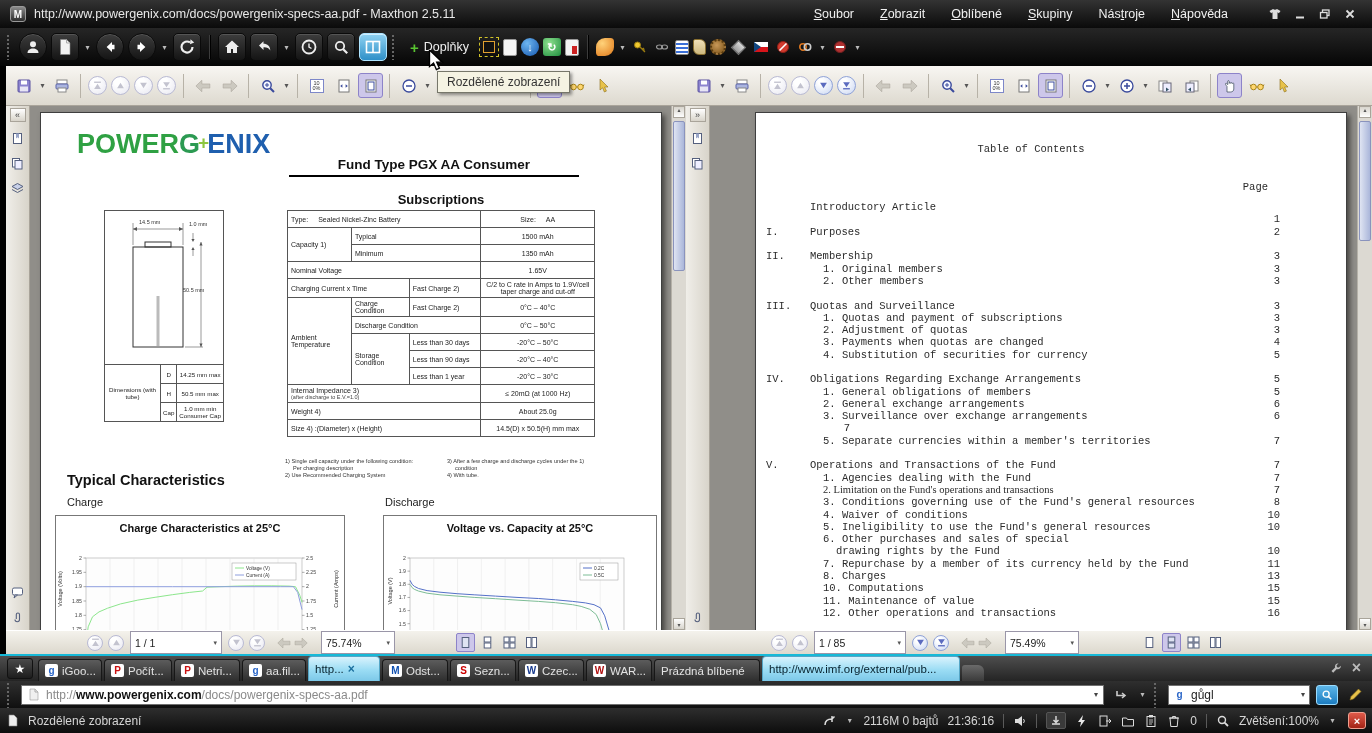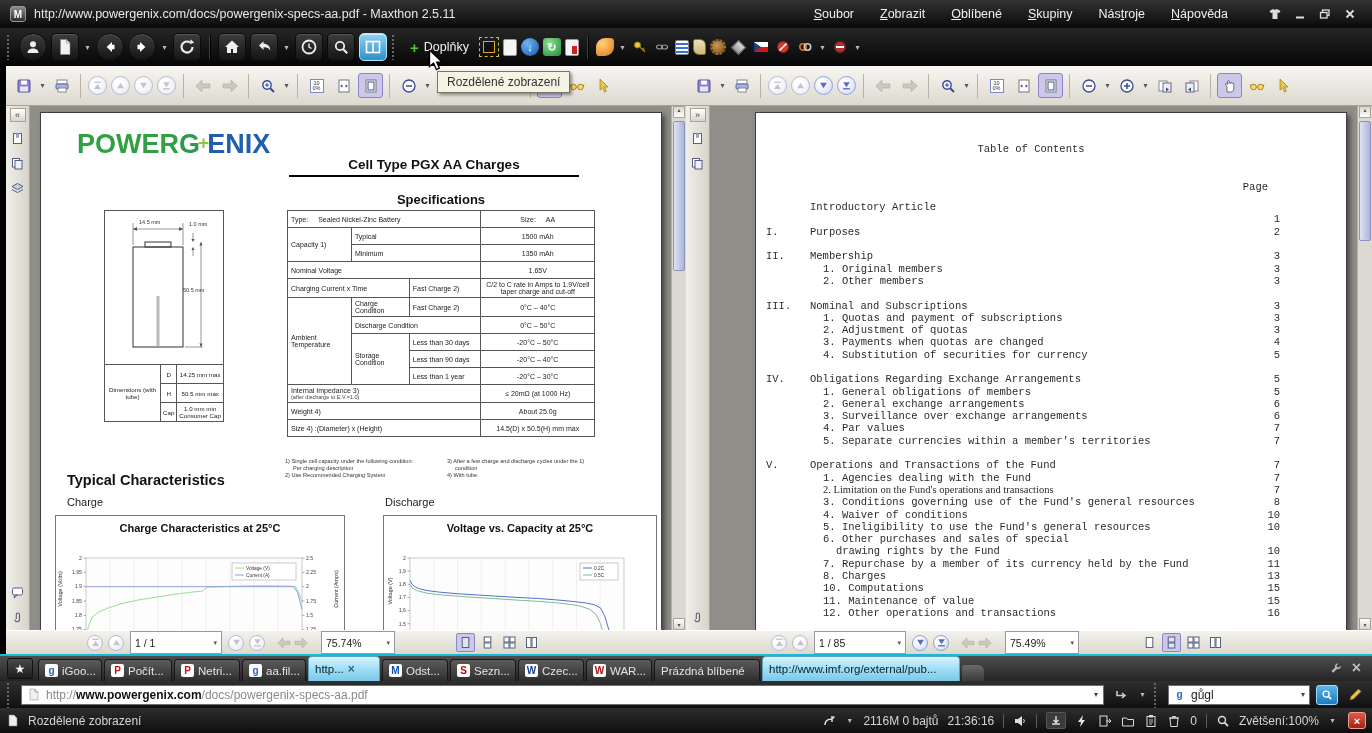--- a/index.html
+++ b/index.html
@@ -465,22 +465,22 @@
             </span>
           <span class="sbtn">
               <svg class="i13" viewBox="0 0 13 13">
                 <path d="M4 8.5c0 3 4.5 3 4.5 0v-5c0-2-3.2-2-3.2 0v4.5" fill="none" stroke="#55607e" stroke-width="1.1"></path>
               </svg>
             </span>
         </div>
 
         <div class="page lpage">
           <div class="logo"><span class="p1">POWER</span><span class="p2">G</span><span class="pplus">+</span><span class="p3">ENIX</span></div>
-          <div class="doc-title">Cell Type PGX AA Charges</div>
-          <div class="spec-head">Specifications</div>
+          <div class="doc-title">Fund Type PGX AA Consumer</div>
+          <div class="spec-head">Subscriptions</div>
 
           <table class="spec">
             <colgroup>
                 <col style="width:64px">
                 <col style="width:58px">
                 <col style="width:72px">
                 <col style="width:114px">
               </colgroup>
             <tbody>
                 <tr>
@@ -943,21 +943,21 @@
                 <span class="tpage">3</span>
               </div>
               <div class="toc-line">
                 <span class="tnum"></span>
                 <span class="ttext" style="padding-left: 13px;">2. Other members</span>
                 <span class="tpage">3</span>
               </div>
               <div class="toc-line"></div>
               <div class="toc-line">
                 <span class="tnum">III.</span>
-                <span class="ttext" style="padding-left: 0px;">Nominal and Subscriptions</span>
+                <span class="ttext" style="padding-left: 0px;">Quotas and Surveillance</span>
                 <span class="tpage">3</span>
               </div>
               <div class="toc-line">
                 <span class="tnum"></span>
                 <span class="ttext" style="padding-left: 13px;">1. Quotas and payment of subscriptions</span>
                 <span class="tpage">3</span>
               </div>
               <div class="toc-line">
                 <span class="tnum"></span>
                 <span class="ttext" style="padding-left: 13px;">2. Adjustment of quotas</span>
@@ -989,21 +989,20 @@
                 <span class="ttext" style="padding-left: 13px;">2. General exchange arrangements</span>
                 <span class="tpage">6</span>
               </div>
               <div class="toc-line">
                 <span class="tnum"></span>
                 <span class="ttext" style="padding-left: 13px;">3. Surveillance over exchange arrangements</span>
                 <span class="tpage">6</span>
               </div>
               <div class="toc-line">
                 <span class="tnum"></span>
-                <span class="ttext" style="padding-left: 13px;">4. Par values</span>
                 <span class="tpage">7</span>
               </div>
               <div class="toc-line">
                 <span class="tnum"></span>
                 <span class="ttext" style="padding-left: 13px;">5. Separate currencies within a member's territories</span>
                 <span class="tpage">7</span>
               </div>
               <div class="toc-line"></div>
               <div class="toc-line">
                 <span class="tnum">V.</span>

